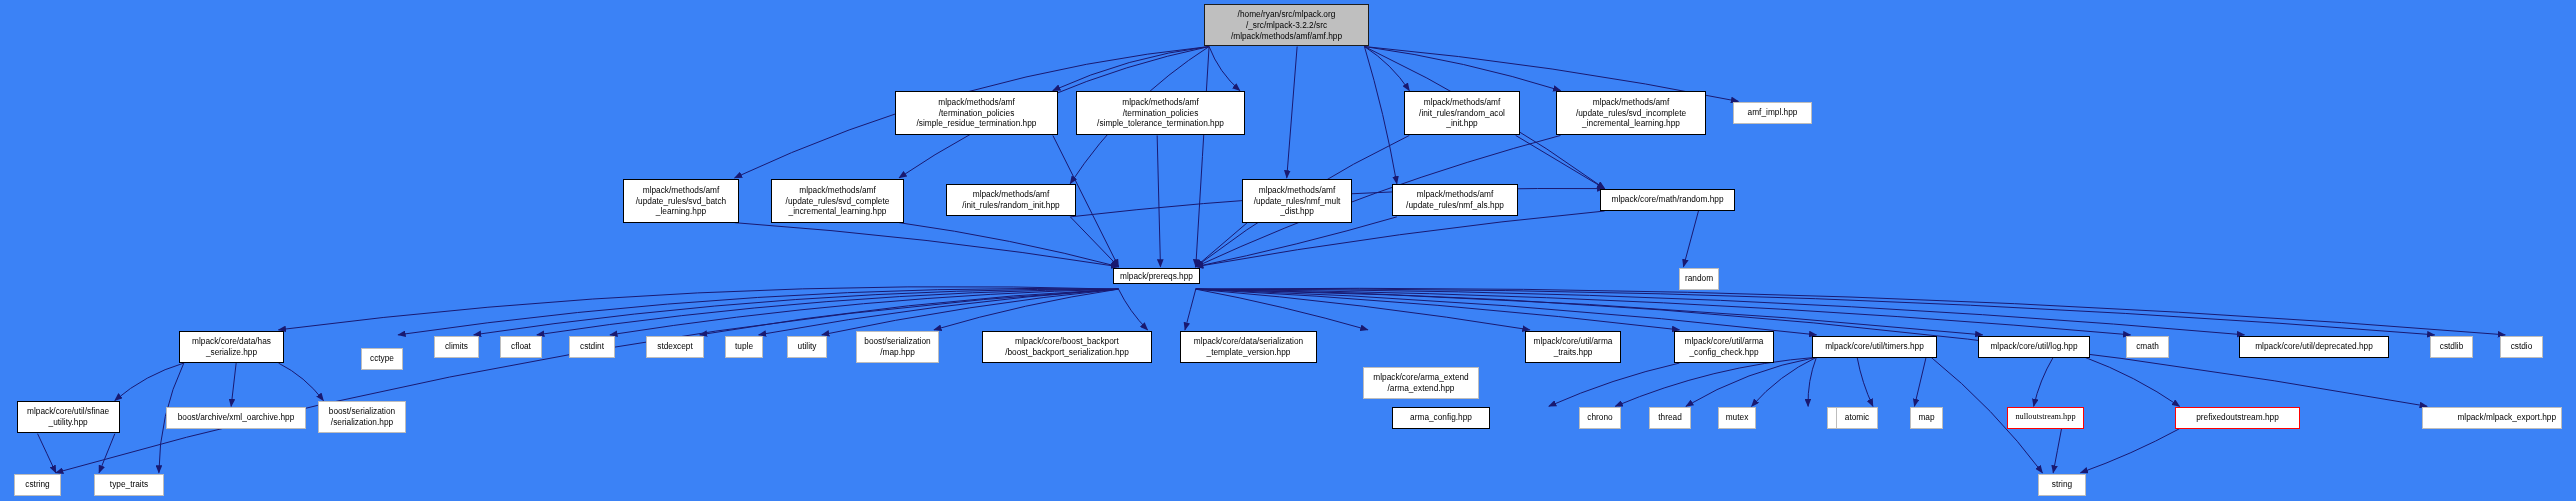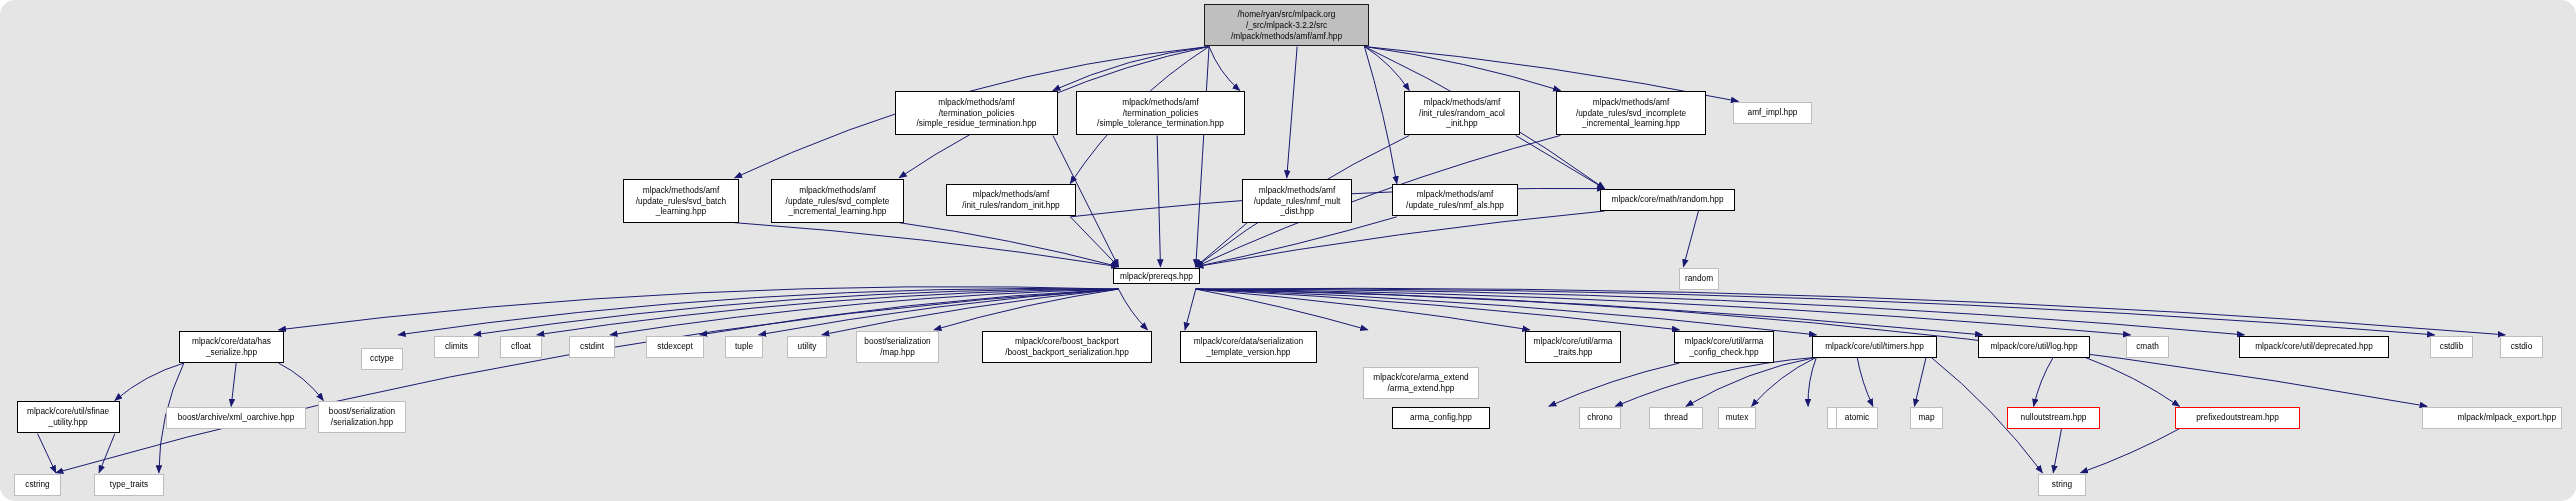--- a/index.html
+++ b/index.html
@@ -1,17 +1,17 @@
 <!DOCTYPE html>
 <html style="font-size:13.3px"><head>
 <meta charset="utf-8">
 <style>
   html,body{margin:0;padding:0;background:#ffffff;}
-  .canvas{position:relative;width:2576px;height:501px;background:#e5e5e5;overflow:hidden;
-          font-family:"Liberation Sans",sans-serif;border-radius:15px;}
+  .canvas{position:relative;width:2576px;height:501px;background:#3b82f6;overflow:hidden;
+          font-family:"Liberation Sans",sans-serif;}
   .edges{position:absolute;left:0;top:0;width:2576px;height:501px;}
   .node{position:absolute;display:flex;flex-direction:column;align-items:center;justify-content:center;
         box-sizing:border-box;background:#ffffff;border:0.8px solid #000000;color:#000000;
         font-size:8.3px;line-height:10.8px;text-align:center;padding:0.8px 2.5px;white-space:nowrap;}
   .node.root{background:#bfbfbf;border-color:#1d1d1d;}
   .node.external{border-color:#bdbdbd;}
   .node.truncated{border-color:#ff0000;}
   .node[data-interactable="true"]{cursor:pointer;}
 </style>
 </head>
@@ -228,36 +228,36 @@
       <div class="node external" data-interactable="false" style="left: 318px; top: 401px; width: 88px; height: 32px;">
         <div data-interactable="false">boost/serialization</div>
         <div data-interactable="false">/serialization.hpp</div>
       </div>
       <div class="node linked" data-interactable="true" style="left: 1392px; top: 407px; width: 98px; height: 21.6px;">
         <div data-interactable="false">arma_config.hpp</div>
       </div>
       <div class="node external" data-interactable="false" style="left: 1579px; top: 407px; width: 42px; height: 21.6px;">
         <div data-interactable="false">chrono</div>
       </div>
-      <div class="node external" data-interactable="false" style="left: 1649px; top: 407px; width: 54px; height: 21.6px;">
+      <div class="node external" data-interactable="false" style="left: 1649px; top: 407px; width: 42px; height: 21.6px;">
         <div data-interactable="false">thread</div>
       </div>
       <div class="node external" data-interactable="false" style="left: 1718px; top: 407px; width: 38px; height: 21.6px;">
         <div data-interactable="false">mutex</div>
       </div>
       <div class="node external" data-interactable="false" style="left: 1783px; top: 407px; width: 30px; height: 21.6px; margin-left: 44px;">
         <div data-interactable="false">list</div>
       </div>
       <div class="node external" data-interactable="false" style="left: 1836px; top: 407px; width: 42px; height: 21.6px;">
         <div data-interactable="false">atomic</div>
       </div>
       <div class="node external" data-interactable="false" style="left: 1910px; top: 407px; width: 33px; height: 21.6px;">
         <div data-interactable="false">map</div>
       </div>
-      <div class="node truncated" data-interactable="true" style="left: 2007px; top: 407px; width: 93px; height: 21.6px;">
+      <div class="node truncated" data-interactable="true" style="left: 2007px; top: 407px; width: 77px; height: 21.6px; font-family: Liberation Serif, serif;">
         <div data-interactable="false">nulloutstream.hpp</div>
       </div>
       <div class="node truncated" data-interactable="true" style="left: 2175px; top: 407px; width: 125px; height: 21.6px;">
         <div data-interactable="false">prefixedoutstream.hpp</div>
       </div>
       <div class="node external" data-interactable="false" style="left: 2422px; top: 407px; width: 140px; height: 21.6px; padding-left: 32px;">
         <div data-interactable="false">mlpack/mlpack_export.hpp</div>
       </div>
       <div class="node external" data-interactable="false" style="left: 14px; top: 474px; width: 47px; height: 21.6px;">
         <div data-interactable="false">cstring</div>

